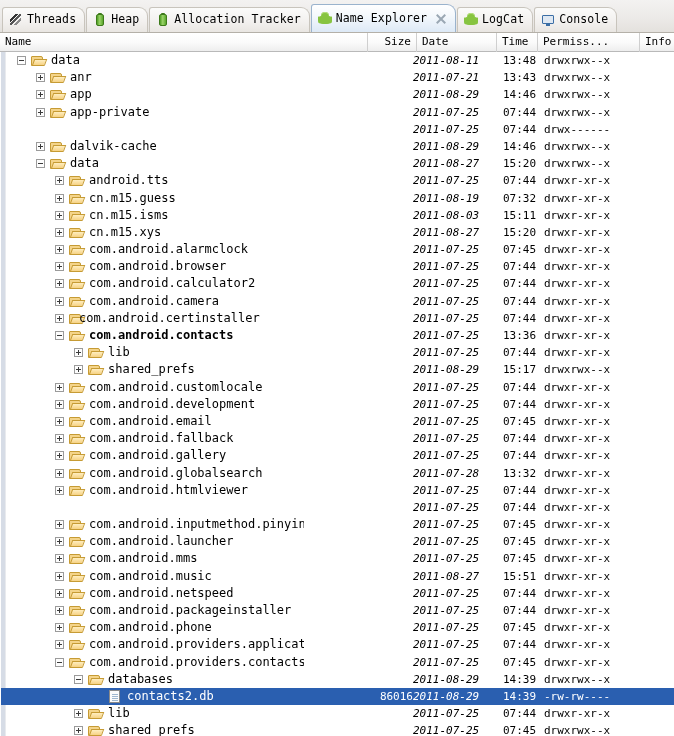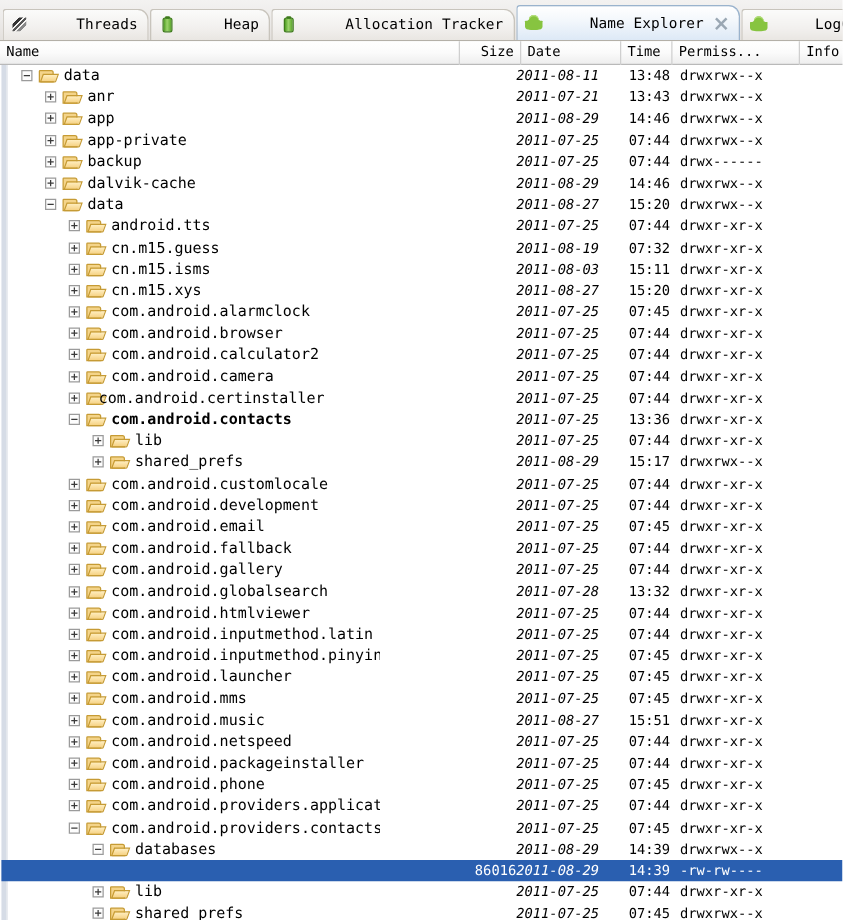--- a/index.html
+++ b/index.html
@@ -46,21 +46,21 @@
     letter-spacing: 0.1px;
     cursor: default;
   }
   .tab.active {
     height: 28px;
     background: linear-gradient(to bottom, #ffffff 0%, #f4f8fc 40%, #dde9f6 100%);
     border: 1px solid #9ab3cd;
     border-bottom: none;
     z-index: 3;
   }
-  .tab-label { line-height: 1; margin-left: 34px; }
+  .tab-label { line-height: 1; }
 
   
   .ic {
     display: inline-block;
     position: relative;
     width: 14px;
     height: 14px;
     flex: 0 0 14px;
   }
   
@@ -374,27 +374,20 @@
             <span class="folder" style="left: 43px;"></span>
             <span class="nlabel" style="left: 63px;">app-private</span>
           </div>
         </div>
         <div class="cell c-size"></div>
         <div class="cell c-date">2011-07-25</div>
         <div class="cell c-time">07:44</div>
         <div class="cell c-perm">drwxrwx--x</div>
       </div>
       <div class="row">
-        <div class="cell c-name">
-          <div class="nameinner">
-            <span class="expander plus" style="left: 29px;"></span>
-            <span class="folder" style="left: 43px;"></span>
-            <span class="nlabel" style="left: 63px;">backup</span>
-          </div>
-        </div>
         <div class="cell c-size"></div>
         <div class="cell c-date">2011-07-25</div>
         <div class="cell c-time">07:44</div>
         <div class="cell c-perm">drwx------</div>
       </div>
       <div class="row">
         <div class="cell c-name">
           <div class="nameinner">
             <span class="expander plus" style="left: 29px;"></span>
             <span class="folder" style="left: 43px;"></span>
@@ -660,27 +653,20 @@
             <span class="folder" style="left: 62px;"></span>
             <span class="nlabel" style="left: 82px;">com.android.htmlviewer</span>
           </div>
         </div>
         <div class="cell c-size"></div>
         <div class="cell c-date">2011-07-25</div>
         <div class="cell c-time">07:44</div>
         <div class="cell c-perm">drwxr-xr-x</div>
       </div>
       <div class="row">
-        <div class="cell c-name">
-          <div class="nameinner">
-            <span class="expander plus" style="left: 48px;"></span>
-            <span class="folder" style="left: 62px;"></span>
-            <span class="nlabel" style="left: 82px;">com.android.inputmethod.latin</span>
-          </div>
-        </div>
         <div class="cell c-size"></div>
         <div class="cell c-date">2011-07-25</div>
         <div class="cell c-time">07:44</div>
         <div class="cell c-perm">drwxr-xr-x</div>
       </div>
       <div class="row">
         <div class="cell c-name">
           <div class="nameinner">
             <span class="expander plus" style="left: 48px;"></span>
             <span class="folder" style="left: 62px;"></span>
@@ -803,20 +789,26 @@
             <span class="folder" style="left: 81px;"></span>
             <span class="nlabel" style="left: 101px;">databases</span>
           </div>
         </div>
         <div class="cell c-size"></div>
         <div class="cell c-date">2011-08-29</div>
         <div class="cell c-time">14:39</div>
         <div class="cell c-perm">drwxrwx--x</div>
       </div>
       <div class="row sel">
+        <div class="cell c-name">
+          <div class="nameinner">
+            <span class="fileicon" style="left: 102px;"></span>
+            <span class="nlabel" style="left: 120px;">contacts2.db</span>
+          </div>
+        </div>
         <div class="cell c-size">86016</div>
         <div class="cell c-date">2011-08-29</div>
         <div class="cell c-time">14:39</div>
         <div class="cell c-perm">-rw-rw----</div>
       </div>
       <div class="row">
         <div class="cell c-name">
           <div class="nameinner">
             <span class="expander plus" style="left: 67px;"></span>
             <span class="folder" style="left: 81px;"></span>

